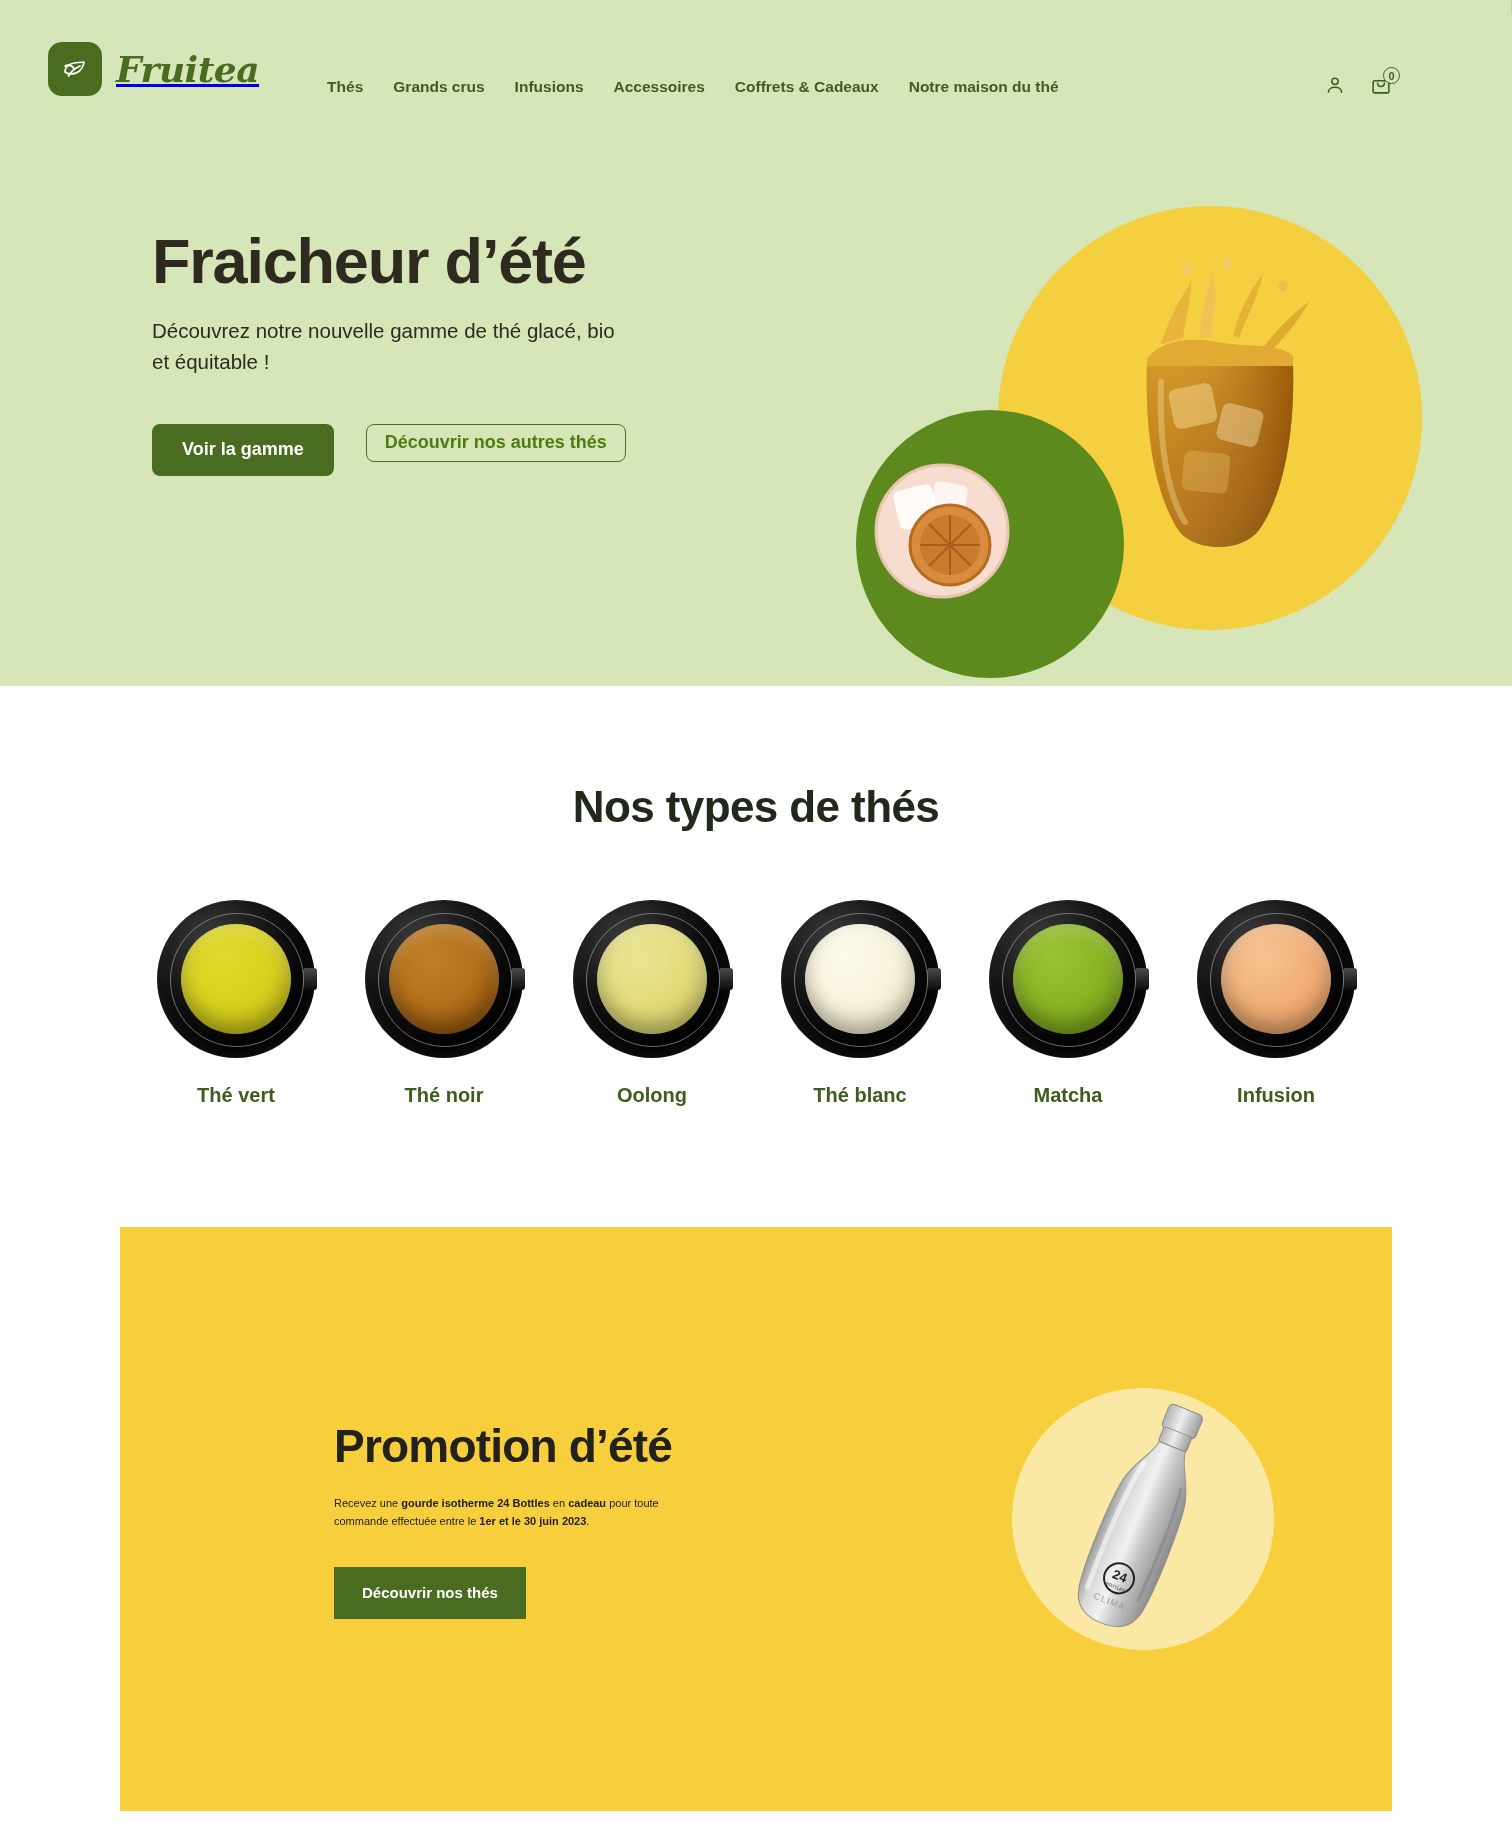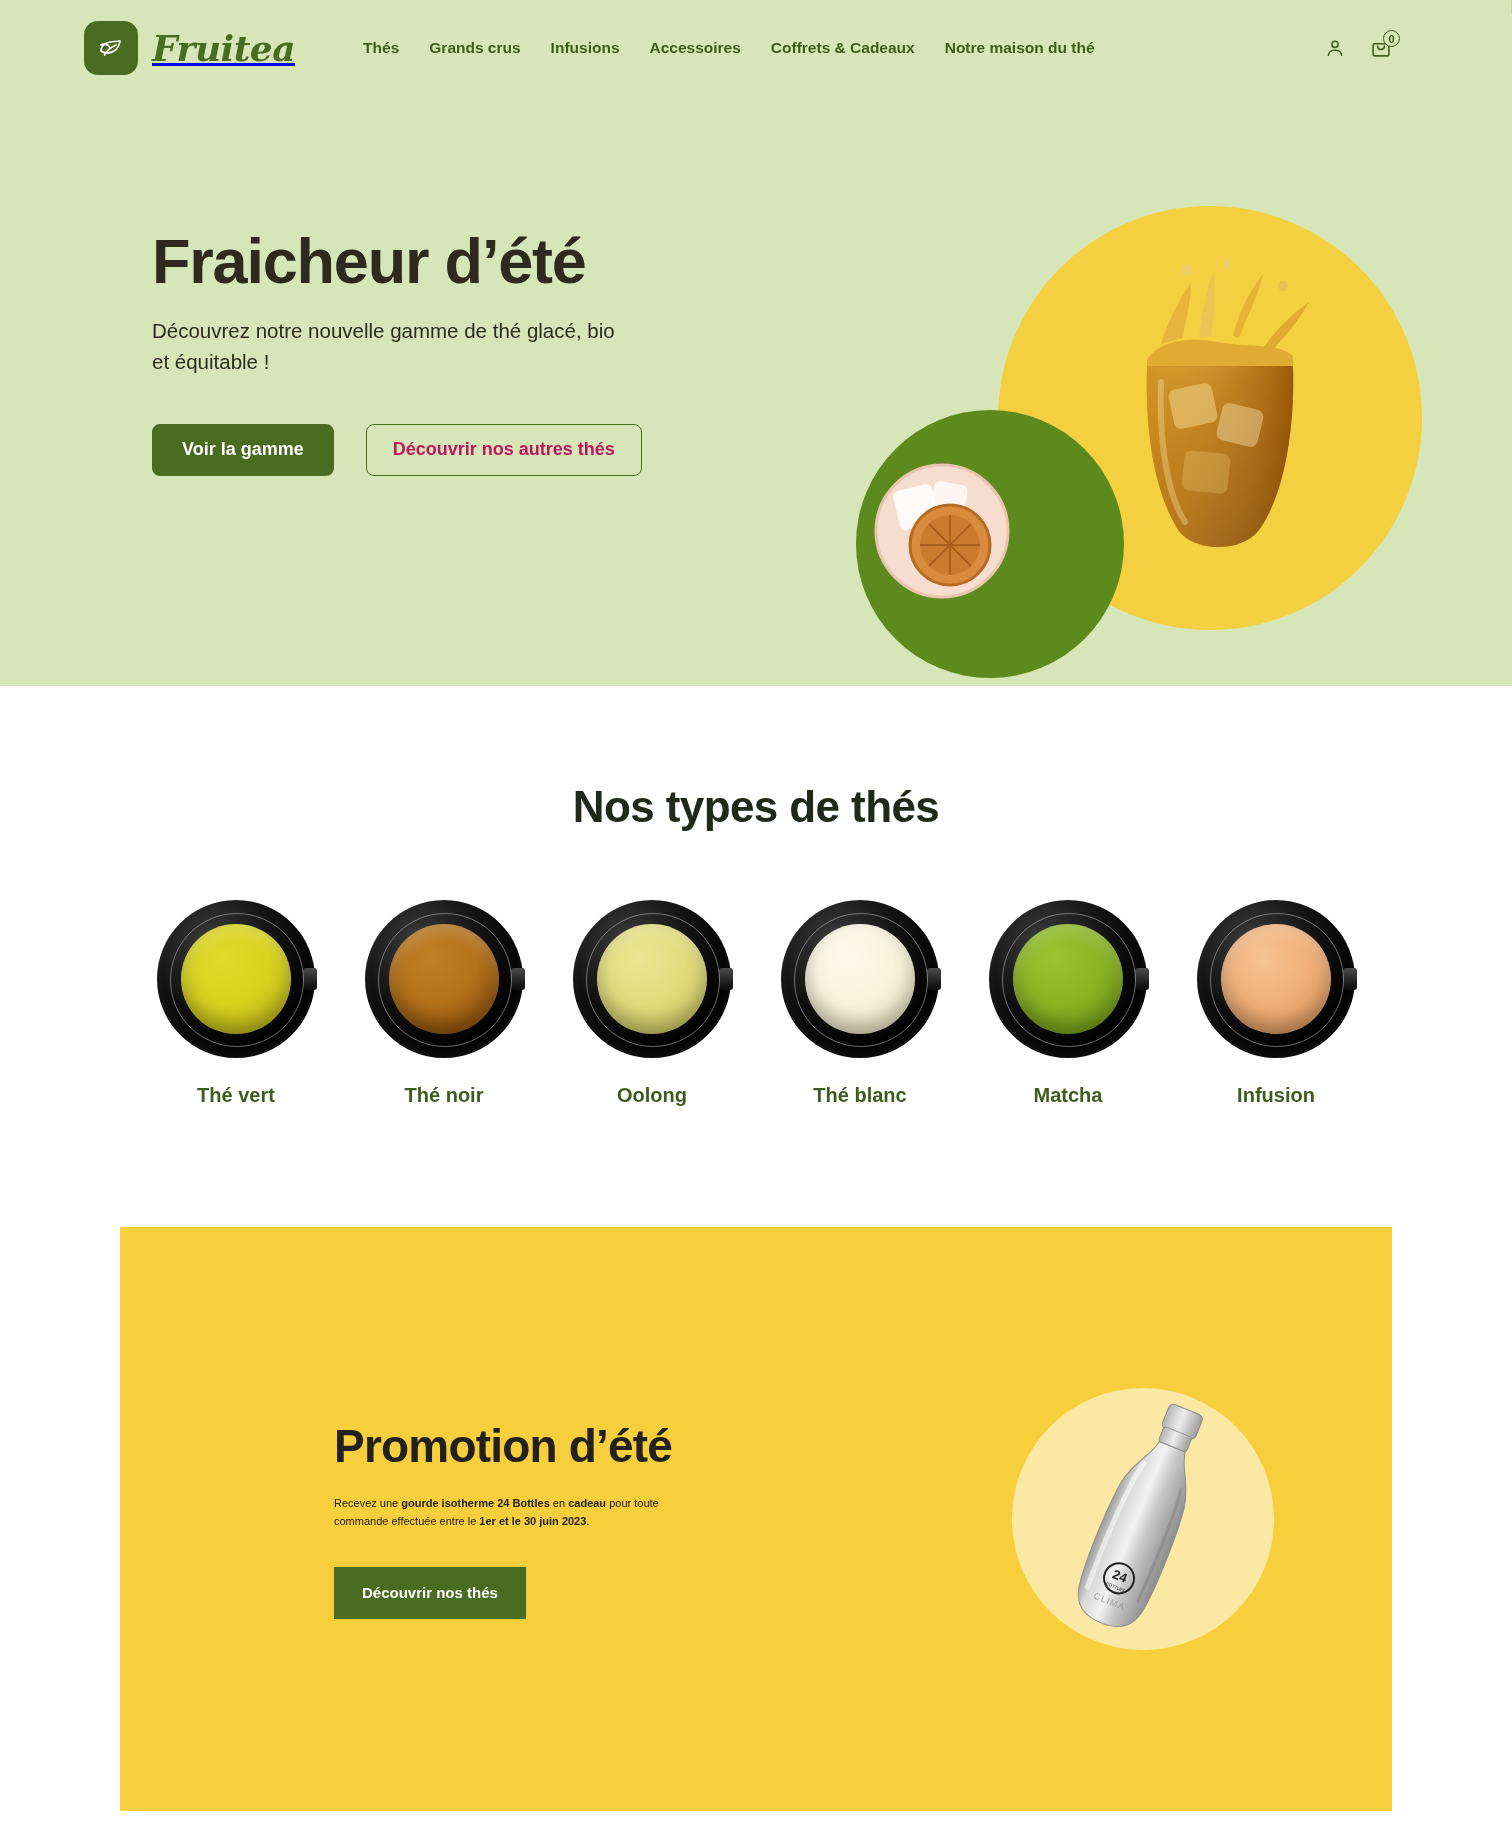--- a/index.html
+++ b/index.html
@@ -10,22 +10,22 @@
     font-family: "Liberation Sans", sans-serif;
     -webkit-font-smoothing: antialiased;
   }
   body { width: 1512px; overflow-x: hidden; }
 
   
   .header {
     height: 96px;
     background: #d7e6b9;
     display: flex;
-    align-items: center;
-    padding: 0 120px 0 84px;
+    align-items: flex-end;
+    padding: 0 120px 0 48px;
     position: relative;
   }
   .brand { display: flex; align-items: center; gap: 14px; }
   .brand-mark {
     width: 54px; height: 54px;
     background: #4a6c21;
     border-radius: 14px;
     display: flex; align-items: center; justify-content: center;
   }
   .brand-name {
@@ -116,24 +116,24 @@
   }
   .btn-primary {
     background: #4a6c21;
     color: #ffffff;
     border: 2px solid #4a6c21;
     padding: 0 28px;
     height: 52px;
   }
   .btn-outline {
     background: transparent;
-    color: #be185d;
+    color: #4d7c0f;
     border: 1.6px solid #4a6c21;
-    padding: 0 26px;
-    height: 52px;
+    padding: 0 18px;
+    height: 38px;
   }
 
   
   .hero-art { position: absolute; right: 0; top: 0; width: 700px; height: 590px; z-index: 1; }
   .circ-yellow {
     position: absolute;
     width: 424px; height: 424px;
     border-radius: 50%;
     background: #f4cf3f;
     right: 90px; top: 110px;

